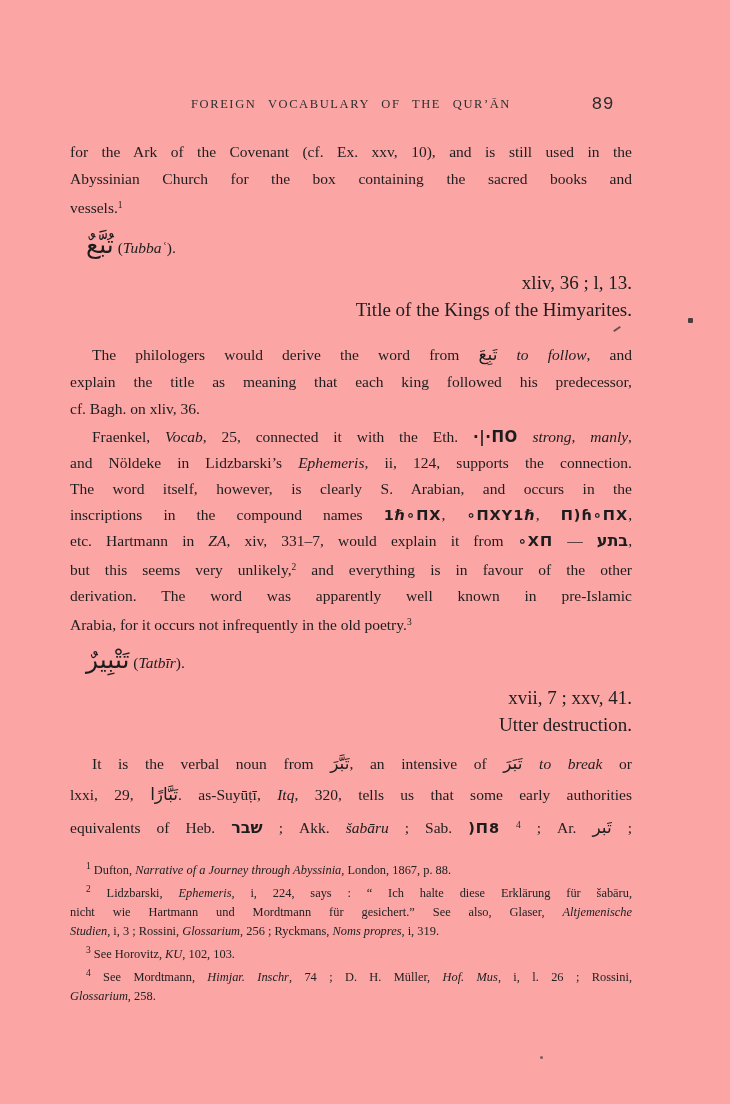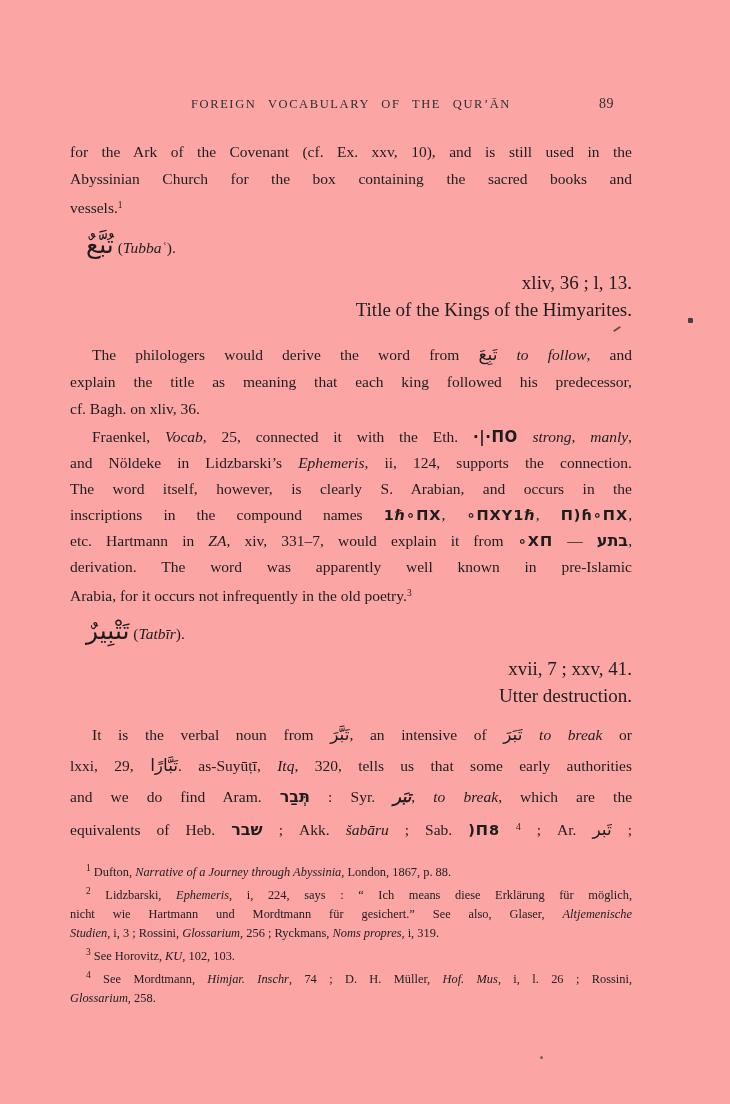--- a/index.html
+++ b/index.html
@@ -5,22 +5,22 @@
 <style>
   html,body{margin:0;padding:0;background:#e8e8e6;}
   .page{
     position:relative;width:730px;height:1104px;margin:0 auto;
     background:#fca5a5;overflow:hidden;box-sizing:border-box;
     font-family:"Liberation Serif", serif;color:#1d1d1d;
   }
   .content{position:absolute;left:70px;top:96px;width:562px;}
   .running-header{position:relative;text-align:center;font-size:12.5px;
     letter-spacing:1.6px;word-spacing:7px;line-height:16px;color:#2e2e2e;}
-  .page-num{position:absolute;right:18px;top:0;font-size:14px;
-    letter-spacing:.5px;word-spacing:normal;color:#2e2e2e;}
+  .page-num{position:absolute;right:18px;top:0;font-size:18px;
+    letter-spacing:.5px;word-spacing:normal;color:#2e2e2e;font-family:Liberation Mono, monospace;}
   .line{font-size:15.5px;line-height:27px;text-align:justify;text-align-last:justify;}
   .line.end{text-align-last:left;}
   .line.indent{text-indent:22px;}
   .ref{font-size:19px;line-height:27px;padding-left:30px;text-align:right;}
   .headword{line-height:42px;font-size:15.5px;margin-left:16px;}
   .para{margin-top:0;}
   
   #blocks > *:nth-child(1){margin-top:26px;}
   #blocks > *:nth-child(2){margin-top:6px;}
   #blocks > *:nth-child(5){margin-top:18px;}
@@ -75,35 +75,35 @@
           <div class="line indent"><span>The philologers would derive the word from </span><span class="ar">تَبِعَ</span><span>&nbsp;</span><span class="it">to follow</span><span>, and</span></div>
           <div class="line"><span>explain the title as meaning that each king followed his predecessor,</span></div>
           <div class="line end"><span>cf. Bagh. on xliv, 36.</span></div>
         </div>
         <div class="para">
           <div class="line indent"><span>Fraenkel, </span><span class="it">Vocab</span><span>, 25, connected it with the Eth. </span><span class="eth">·|·ΠO</span><span>&nbsp;</span><span class="it">strong, manly</span><span>,</span></div>
           <div class="line"><span>and Nöldeke in Lidzbarski’s </span><span class="it">Ephemeris</span><span>, ii, 124, supports the connection.</span></div>
           <div class="line"><span>The word itself, however, is clearly S. Arabian, and occurs in the</span></div>
           <div class="line"><span>inscriptions in the compound names </span><span class="sa">1ℏ∘ΠX</span><span>, </span><span class="sa">∘ΠXΥ1ℏ</span><span>, </span><span class="sa">Π)ɦ∘ΠX</span><span>,</span></div>
           <div class="line"><span>etc. Hartmann in </span><span class="it">ZA</span><span>, xiv, 331–7, would explain it from </span><span class="sa">∘XΠ</span><span>&nbsp;— </span><span class="he">בתע</span><span>,</span></div>
+          <div class="line"><span>but this seems very unlikely,</span><span class="sup">2</span><span>&nbsp;and everything is in favour of the other</span></div>
           <div class="line"><span>derivation.  The word was apparently well known in pre-Islamic</span></div>
           <div class="line end"><span>Arabia, for it occurs not infrequently in the old poetry.</span><span class="sup">3</span></div>
         </div>
         <div class="headword"><span class="ar ar-lg">تَتْبِيرٌ</span><span>  (</span><span class="it">Tatbīr</span><span>).</span></div>
         <div class="ref"><span>xvii, 7 ;  xxv, 41.</span></div>
         <div class="ref"><span>Utter destruction.</span></div>
         <div class="para">
           <div class="line indent"><span>It is the verbal noun from </span><span class="ar">تَبَّرَ</span><span>, an intensive of </span><span class="ar">تَبَرَ</span><span>&nbsp;</span><span class="it">to break</span><span>&nbsp;or</span></div>
           <div class="line"><span>lxxi, 29, </span><span class="ar">تَبَّارًا</span><span>. as-Suyūṭī, </span><span class="it">Itq</span><span>, 320, tells us that some early authorities</span></div>
-          <div class="line"><span>and we do find Aram. </span><span class="he">תְּבַר</span><span>&nbsp;:  Syr. </span><span class="syr">تبَر</span><span>, </span><span class="it">to break</span><span>, which are the</span></div>
           <div class="line"><span>equivalents of Heb. </span><span class="he">שבר</span><span>&nbsp;;  Akk. </span><span class="it">šabāru</span><span>&nbsp;;  Sab. </span><span class="sa">)Π8</span><span>&nbsp;</span><span class="sup">4</span><span>&nbsp;;  Ar. </span><span class="ar">تَبر</span><span>&nbsp;;</span></div>
         </div>
         <div class="footnotes">
           <div class="fn-line first end"><span class="sup">1</span><span>&nbsp;Dufton, </span><span class="it">Narrative of a Journey through Abyssinia</span><span>, London, 1867, p. 88.</span></div>
-          <div class="fn-line first"><span class="sup">2</span><span>&nbsp;Lidzbarski, </span><span class="it">Ephemeris</span><span>, i, 224, says :  “ Ich means diese Erklärung für möglich,</span></div>
+          <div class="fn-line first"><span class="sup">2</span><span>&nbsp;Lidzbarski, </span><span class="it">Ephemeris</span><span>, i, 224, says :  “ Ich halte diese Erklärung für šabāru,</span></div>
           <div class="fn-line"><span>nicht wie Hartmann und Mordtmann für gesichert.”  See also, Glaser, </span><span class="it">Altjemenische</span></div>
           <div class="fn-line end"><span class="it">Studien</span><span>, i, 3 ;  Rossini, </span><span class="it">Glossarium</span><span>, 256 ;  Ryckmans, </span><span class="it">Noms propres</span><span>, i, 319.</span></div>
           <div class="fn-line first end"><span class="sup">3</span><span>&nbsp;See Horovitz, </span><span class="it">KU</span><span>, 102, 103.</span></div>
           <div class="fn-line first"><span class="sup">4</span><span>&nbsp;See Mordtmann, </span><span class="it">Himjar. Inschr</span><span>, 74 ;  D. H. Müller, </span><span class="it">Hof. Mus</span><span>, i, l. 26 ;  Rossini,</span></div>
           <div class="fn-line end"><span class="it">Glossarium</span><span>, 258.</span></div>
         </div>
       </div>
   </div>
 </div>
 

